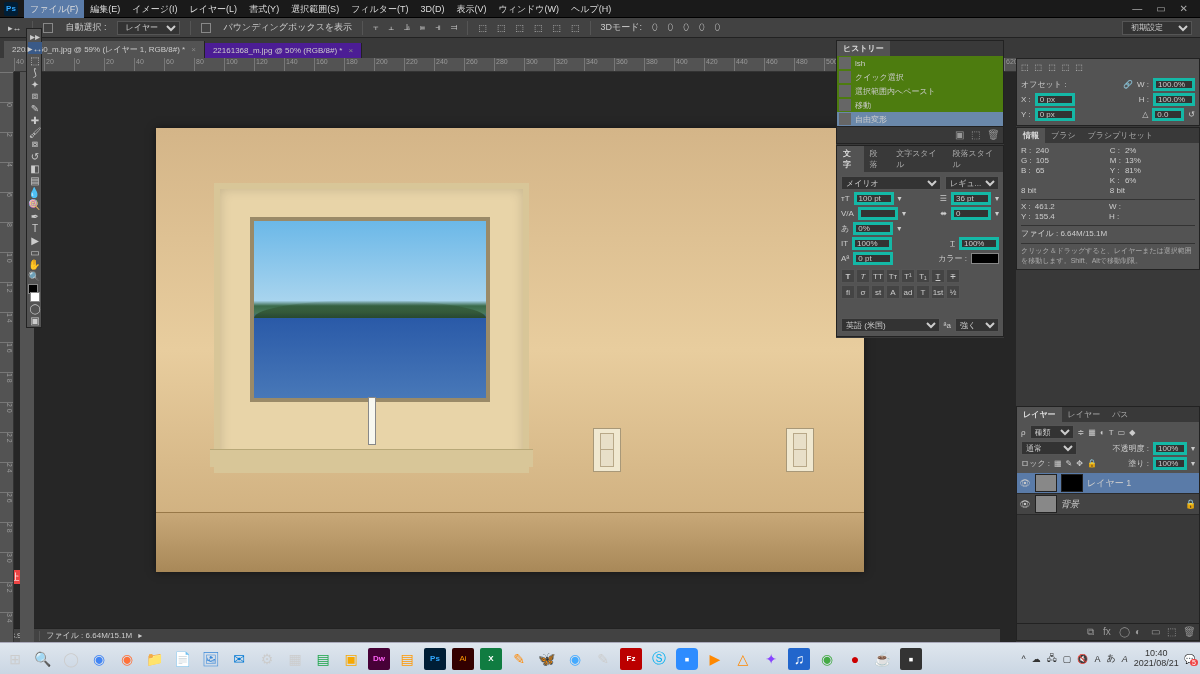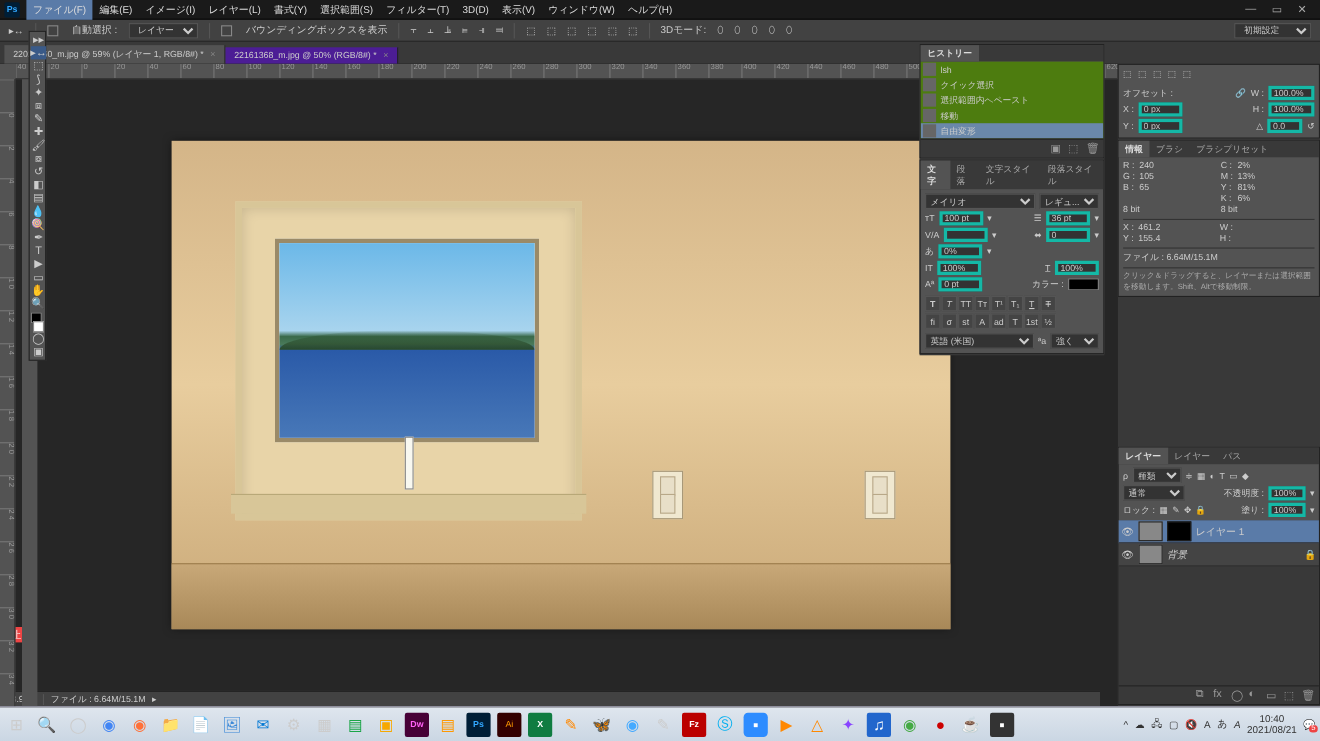--- a/index.html
+++ b/index.html
@@ -484,21 +484,21 @@
       <div class="char-btns" style="margin-top:2px">
         <div class="char-btn">fi</div>
         <div class="char-btn">σ</div>
         <div class="char-btn">st</div>
         <div class="char-btn">A</div>
         <div class="char-btn">ad</div>
         <div class="char-btn">T</div>
         <div class="char-btn">1st</div>
         <div class="char-btn">½</div>
       </div>
-      <div class="char-row" style="margin-top:3px">
+      <div class="char-row" style="margin-top:18px">
         <select class="char-select"><option>英語 (米国)</option></select>
         <span>ªa</span>
         <select class="char-select" style="flex:0 0 44px"><option>強く</option></select>
       </div>
     </div>
   </div>
 </div>
 
 <div class="toolbox">
   <div class="tool">▸▸</div>

